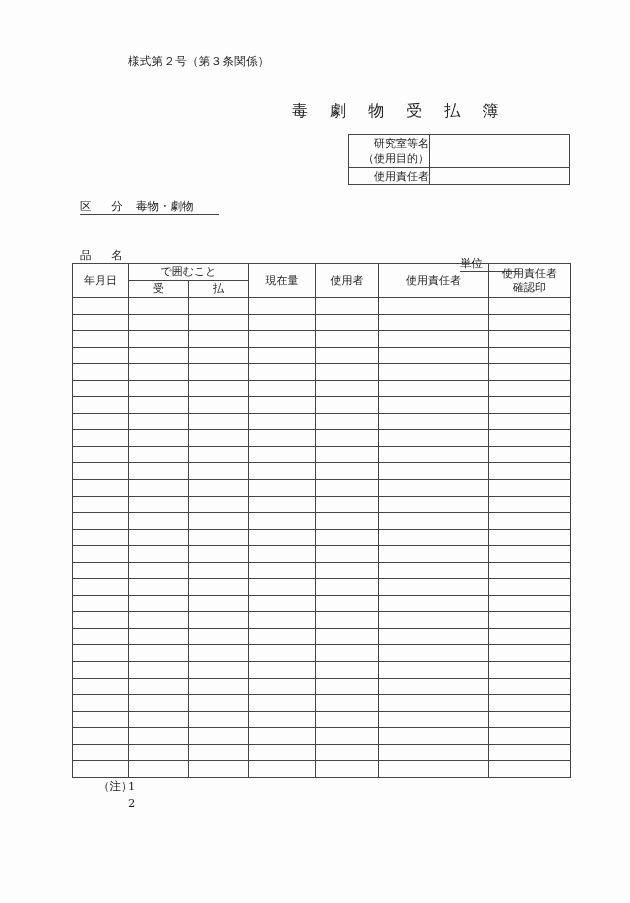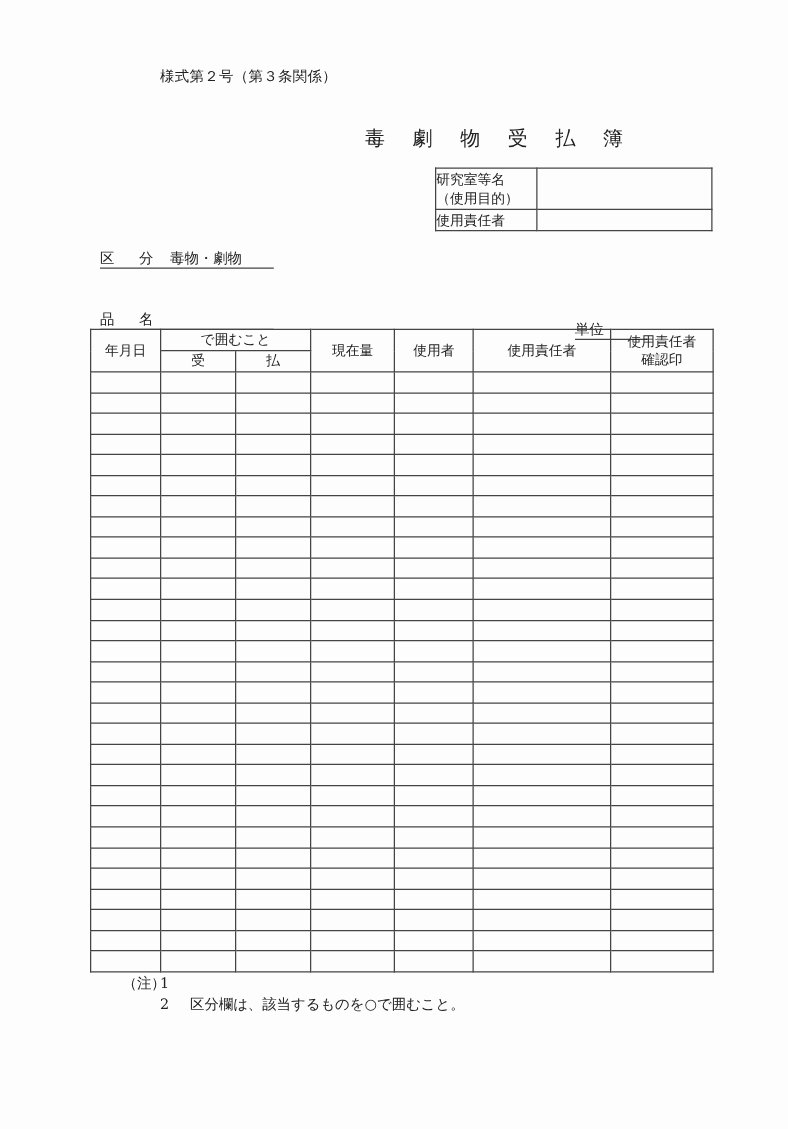--- a/index.html
+++ b/index.html
@@ -8,21 +8,21 @@
       font-family: "DejaVu Serif", "Liberation Serif", serif;
       color: #222; font-size: 11px;
     }
     .abs { position: absolute; }
     .form-label { left: 80px; top: 54px; font-size: 11.5px; letter-spacing: 0.3px; margin-left: 48px; }
     .title { left: 248px; top: 101px; font-size: 16px; letter-spacing: 8.5px; margin-left: 44px; }
 
     table { border-collapse: collapse; }
     .lab-table { left: 348px; top: 134px; width: 222px; }
     .lab-table td { border: 1px solid #444; padding: 0; height: 16px; font-size: 11px; }
-    .lab-table td.k { width: 80px; text-align: left; line-height: 15px; }
+    .lab-table td.k { width: 80px; text-align: right; line-height: 15px; }
     .lab-table tr.r1 td { height: 32px; }
 
     .field-line { border-bottom: 1px solid #444; font-size: 11.5px; }
     .kubun { left: 80px; top: 199px; width: 139px; height: 15px; }
     .kubun .lbl { position: absolute; left: 0; letter-spacing: 8px; }
     .kubun .val { position: absolute; left: 56px; }
     .hinmei { left: 80px; top: 216px; width: 139px; height: 15px; margin-top: 32px; }
     .hinmei .lbl { position: absolute; left: 0; letter-spacing: 8px; }
     .tani { left: 460px; top: 216px; width: 58px; height: 15px; margin-top: 40px; }
 
@@ -362,15 +362,14 @@
 </table>
 
 <div class="abs notes">
   <div class="row">
     <span class="mark">（注）</span>
     <span class="num">1</span>
   </div>
   <div class="row">
     <span class="mark"></span>
     <span class="num">2</span>
-    <span>区分欄は、該当するものを○で囲むこと。</span>
   </div>
 </div>
 
 </body></html>

